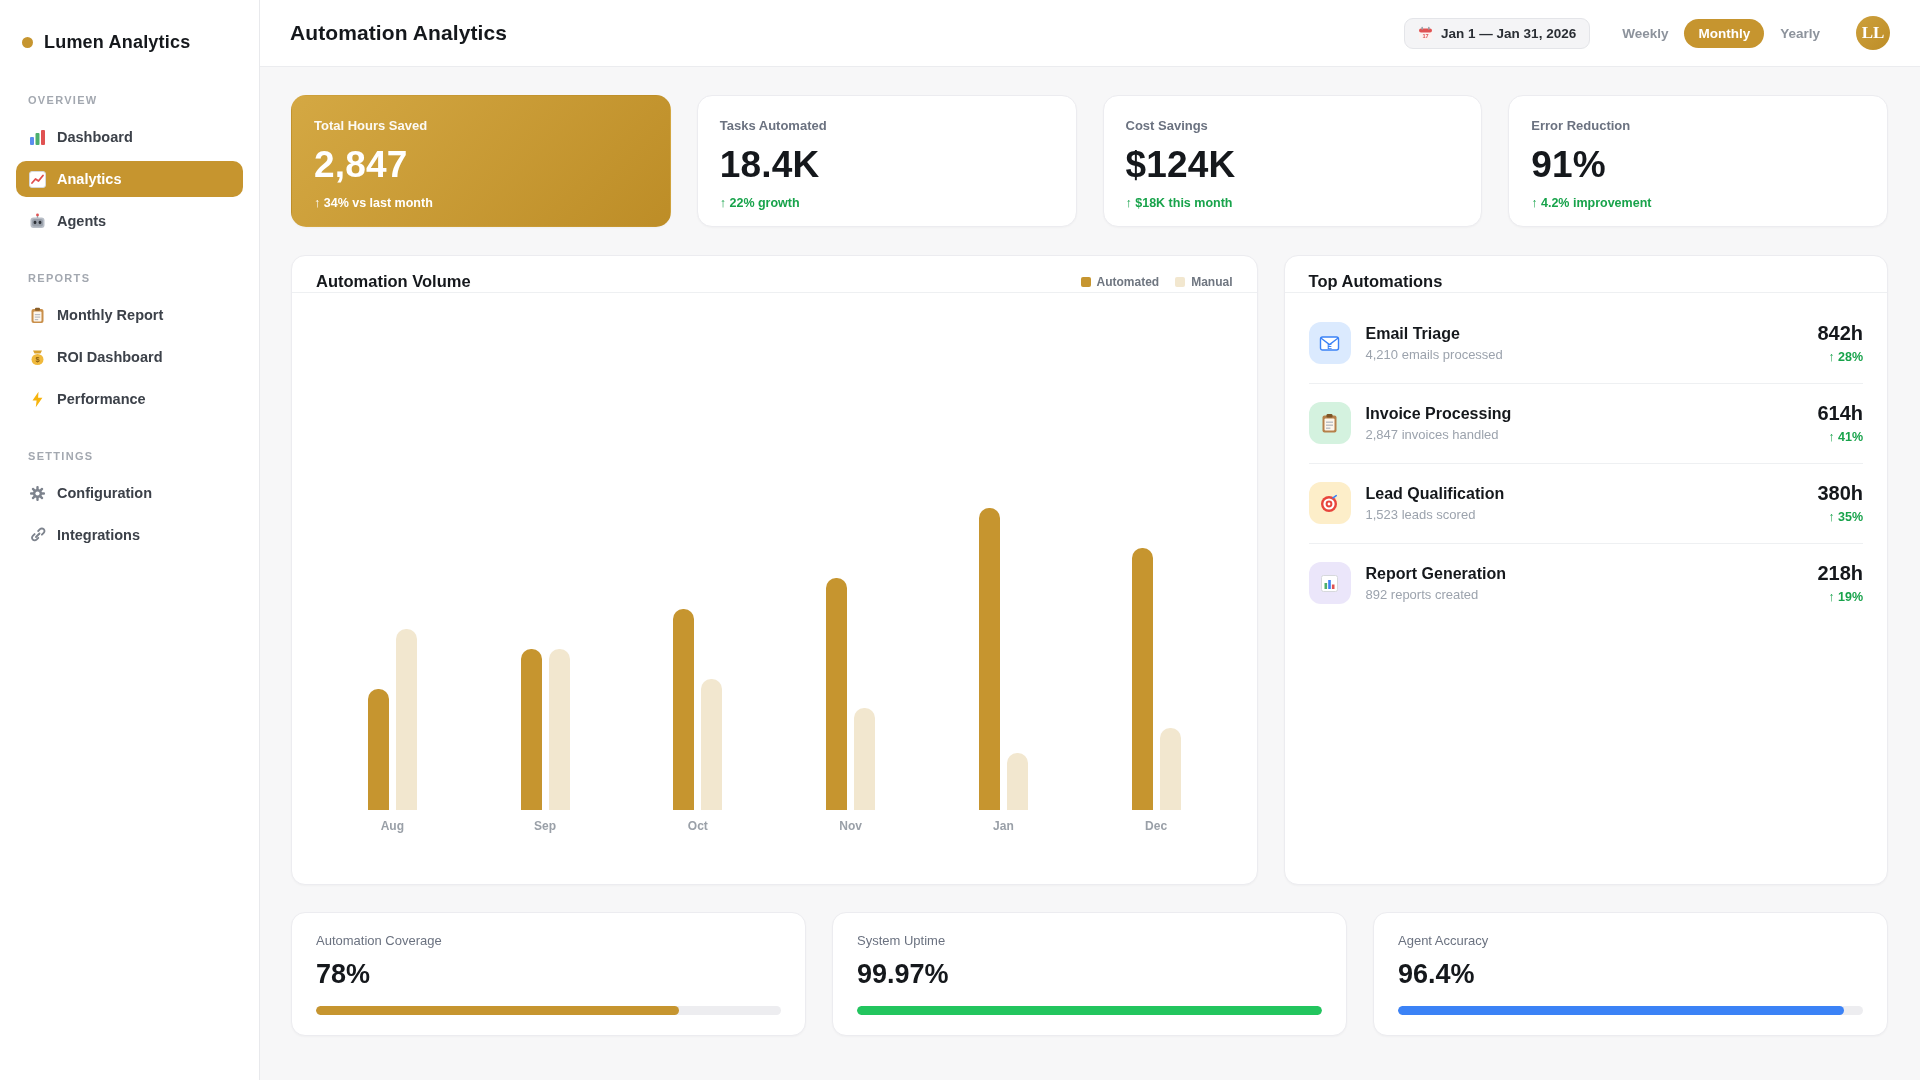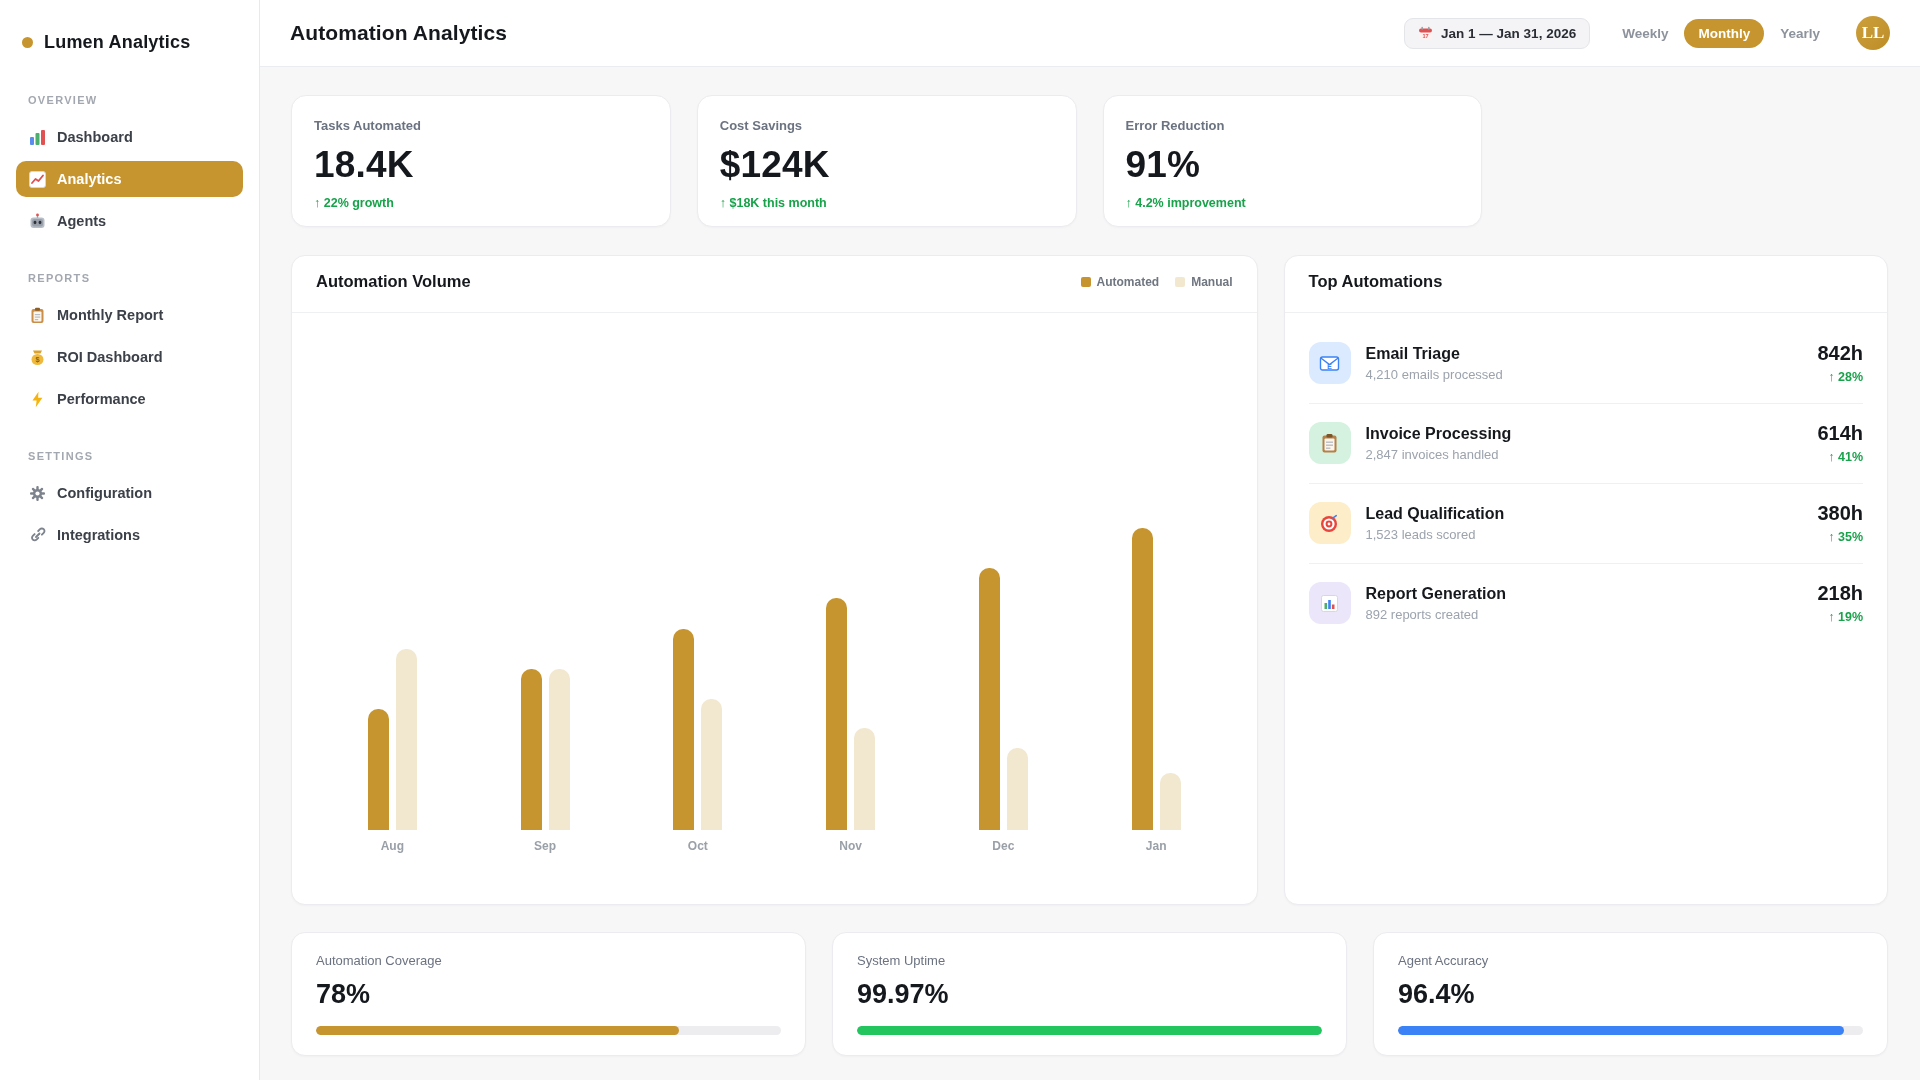--- a/index.html
+++ b/index.html
@@ -38,21 +38,21 @@
   .stat-label { font-size:13px; font-weight:600; color:#6b7280; }
   .highlight .stat-label { color:rgba(255,255,255,.95); }
   .stat-value { font-size:37px; font-weight:800; margin-top:11px; letter-spacing:.2px; color:#15181c; }
   .highlight .stat-value { color:#fff; }
   .stat-delta { font-size:12.5px; font-weight:700; color:#18a34b; margin-top:10px; }
   .highlight .stat-delta { color:#fff; }
 
   
   .charts-row { display:grid; grid-template-columns:969fr 606fr; gap:26px; margin-top:28px; }
   .panel { background:#fff; border:1px solid #ececf0; border-radius:14px; overflow:hidden; box-shadow:0 1px 2px rgba(20,22,25,.03); }
-  .panel-head { display:flex; align-items:center; padding:16px 24px 21px; border-bottom:1px solid #eef0f2; }
+  .panel-head { display:flex; align-items:center; padding:16px 24px 1px; border-bottom:1px solid #eef0f2; }
   .panel-title { font-size:16.5px; font-weight:800; color:#15181c; }
   .legend { margin-left:auto; display:flex; gap:16px; align-items:center; }
   .legend-item { display:flex; align-items:center; gap:6px; font-size:12px; color:#6f7680; font-weight:600; }
   .legend-swatch { width:10px; height:10px; border-radius:2px; }
 
   .chart-body { height:591px; display:flex; justify-content:space-around; align-items:flex-end; padding:0 24px 51px; }
   .bar-group { display:flex; flex-direction:column; align-items:center; }
   .bars { display:flex; gap:7px; align-items:flex-end; }
   .bar { width:21px; border-radius:10px 10px 0 0; }
   .bar-label { margin-top:9px; font-size:12px; color:#9aa0a8; font-weight:600; }
@@ -209,20 +209,25 @@
         <div class="range-tab">Weekly</div>
         <div class="range-tab active">Monthly</div>
         <div class="range-tab">Yearly</div>
       </div>
       <div class="avatar">LL</div>
     </div>
   </header>
 
   <div class="content">
     <div class="stats-row">
+      <div class="stat-card highlight">
+        <div class="stat-label">Total Hours Saved</div>
+        <div class="stat-value">2,847</div>
+        <div class="stat-delta">↑ 34% vs last month</div>
+      </div>
       <div class="stat-card">
         <div class="stat-label">Tasks Automated</div>
         <div class="stat-value">18.4K</div>
         <div class="stat-delta">↑ 22% growth</div>
       </div>
       <div class="stat-card">
         <div class="stat-label">Cost Savings</div>
         <div class="stat-value">$124K</div>
         <div class="stat-delta">↑ $18K this month</div>
       </div>
@@ -272,31 +277,31 @@
             </div>
             <div class="bar-group">
               <div class="bars">
                 <div class="bar" style="background: rgb(198, 149, 47); height: 232px;"></div>
                 <div class="bar" style="background: rgb(242, 231, 207); height: 102px;"></div>
               </div>
               <div class="bar-label">Nov</div>
             </div>
             <div class="bar-group">
               <div class="bars">
+                <div class="bar" style="background: rgb(198, 149, 47); height: 302px;"></div>
+                <div class="bar" style="background: rgb(242, 231, 207); height: 57px;"></div>
+              </div>
+              <div class="bar-label">Jan</div>
+            </div>
+            <div class="bar-group">
+              <div class="bars">
                 <div class="bar" style="background: rgb(198, 149, 47); height: 262px;"></div>
                 <div class="bar" style="background: rgb(242, 231, 207); height: 82px;"></div>
               </div>
               <div class="bar-label">Dec</div>
-            </div>
-            <div class="bar-group">
-              <div class="bars">
-                <div class="bar" style="background: rgb(198, 149, 47); height: 302px;"></div>
-                <div class="bar" style="background: rgb(242, 231, 207); height: 57px;"></div>
-              </div>
-              <div class="bar-label">Jan</div>
             </div>
           </div>
       </div>
 
       <div class="panel">
         <div class="panel-head">
           <div class="panel-title">Top Automations</div>
         </div>
         <div class="auto-list">
           <div class="auto-item">

